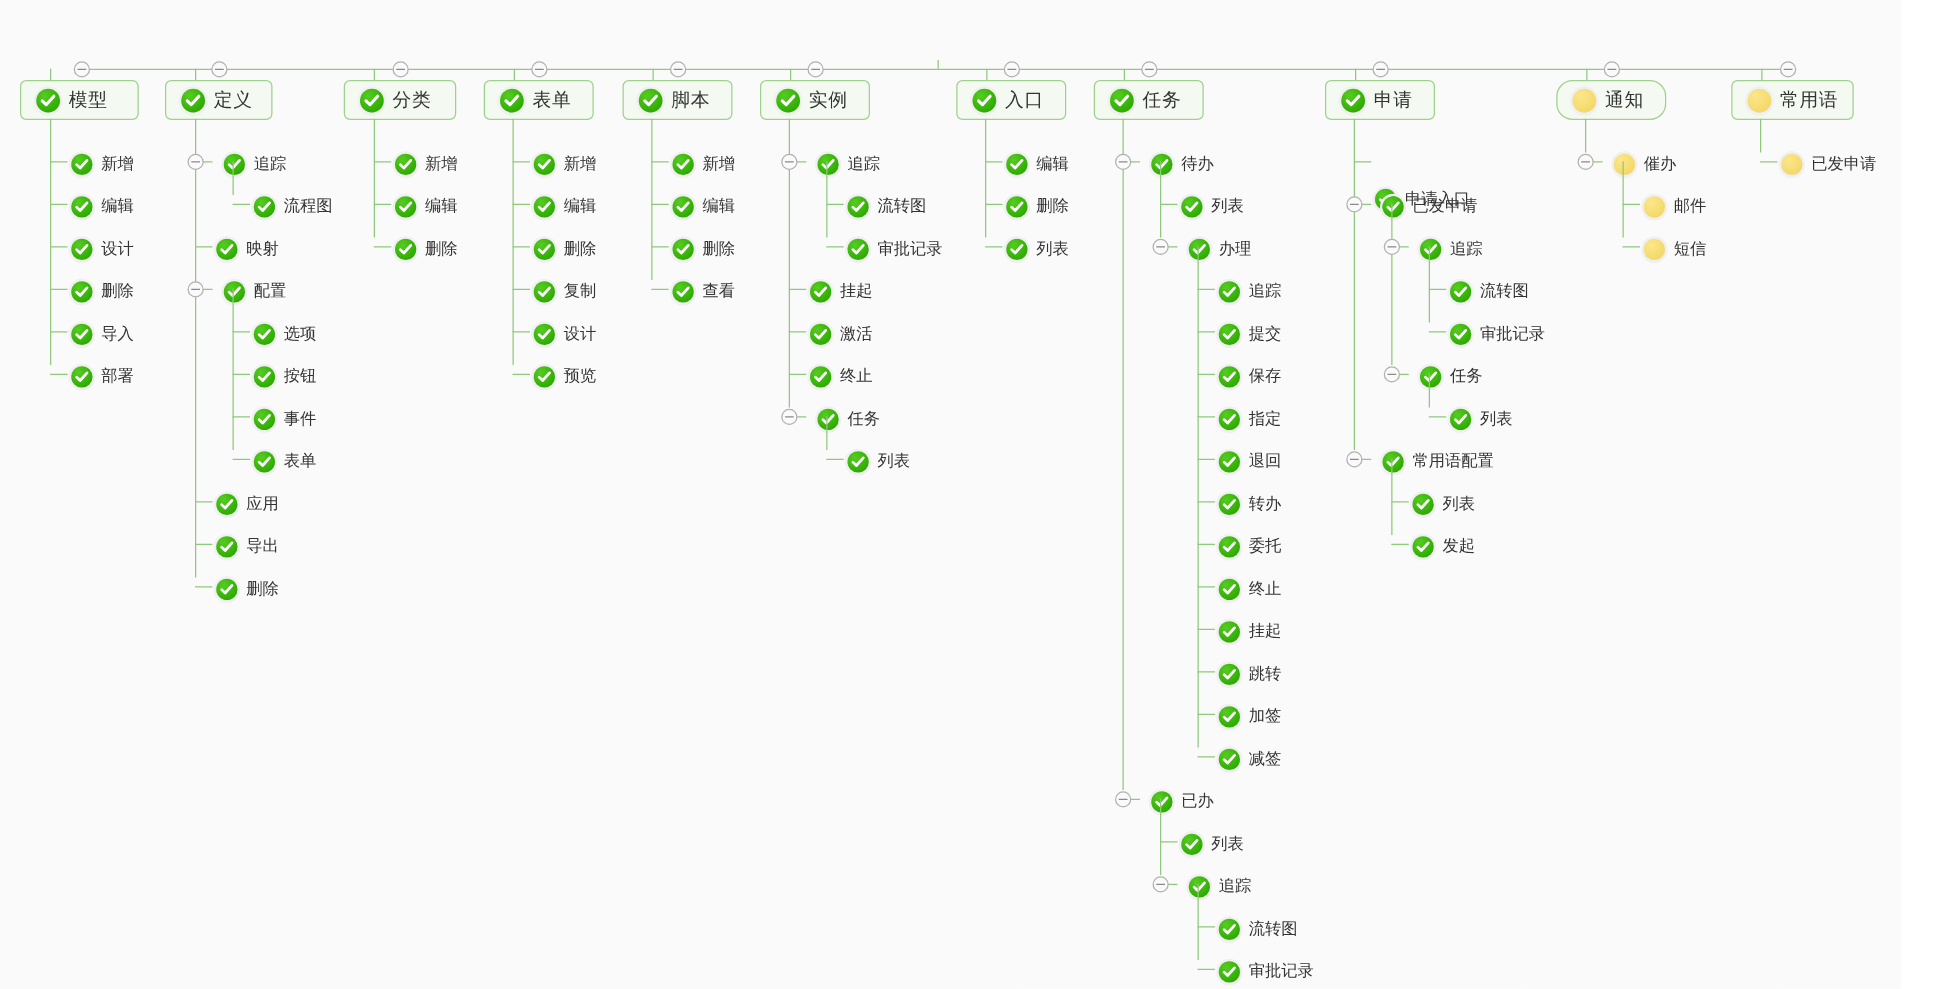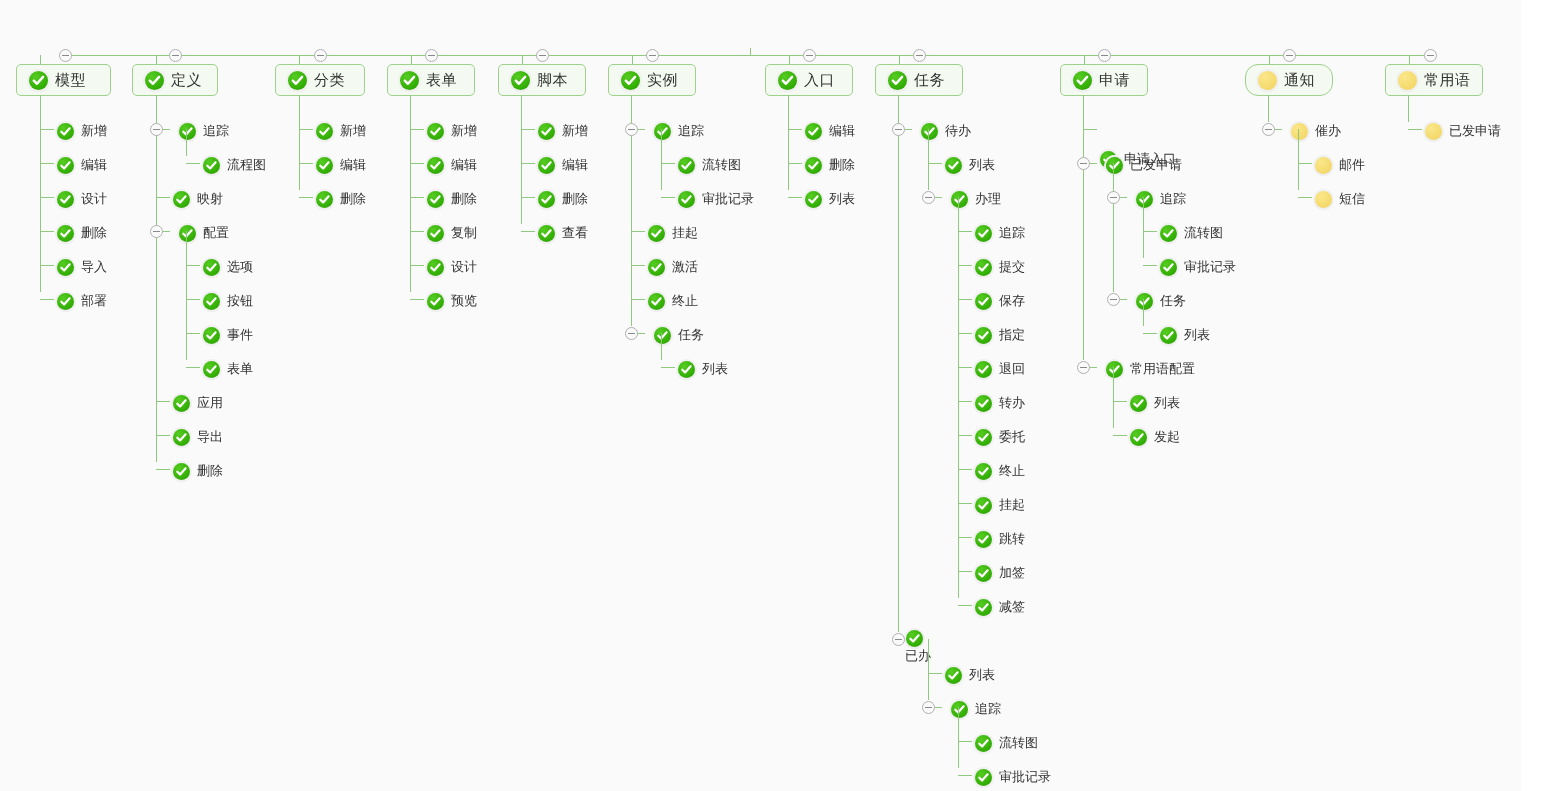--- a/index.html
+++ b/index.html
@@ -704,21 +704,21 @@
     <div class="ln h" style="left: 958px; top: 605px; width: 14px;"></div>
     <div class="node" style="left: 975px; top: 596px;">
       <span class="bullet green">
         <svg viewBox="0 0 17 17">
           <path d="M4.3 8.7 L7.1 11.4 L12.6 5.3" fill="none" stroke="#ffffff" stroke-width="2.2" stroke-linecap="round" stroke-linejoin="round"></path>
         </svg>
       </span>
       <span class="node-label">减签</span>
     </div>
     <div class="ln h" style="left: 898px; top: 639px; width: 14px;"></div>
-    <div class="node" style="left: 898px; top: 630px; flex-direction: column;">
+    <div class="node" style="left: 921px; top: 630px;">
       <span class="bullet green">
         <svg viewBox="0 0 17 17">
           <path d="M4.3 8.7 L7.1 11.4 L12.6 5.3" fill="none" stroke="#ffffff" stroke-width="2.2" stroke-linecap="round" stroke-linejoin="round"></path>
         </svg>
       </span>
       <span class="node-label">已办</span>
     </div>
     <div class="toggle" style="left: 892px; top: 633px;"></div>
     <div class="ln v" style="left: 928px; top: 639px; height: 61px;"></div>
     <div class="ln h" style="left: 928px; top: 673px; width: 14px;"></div>

